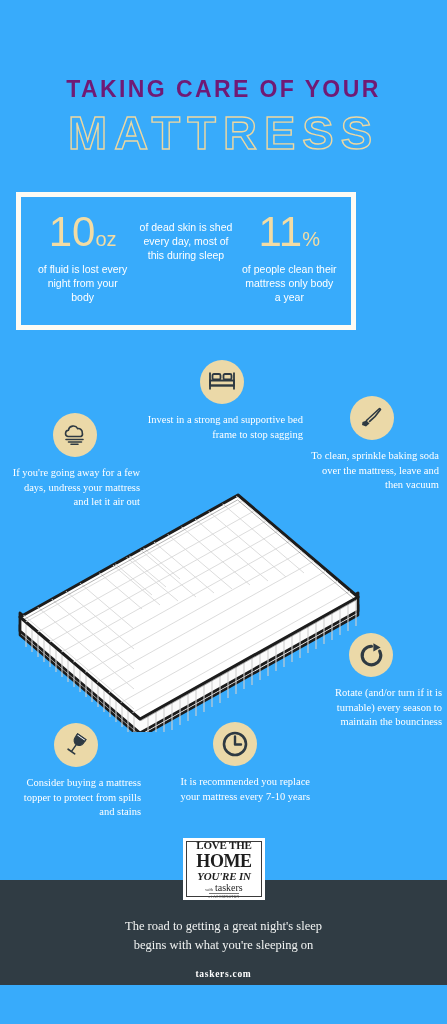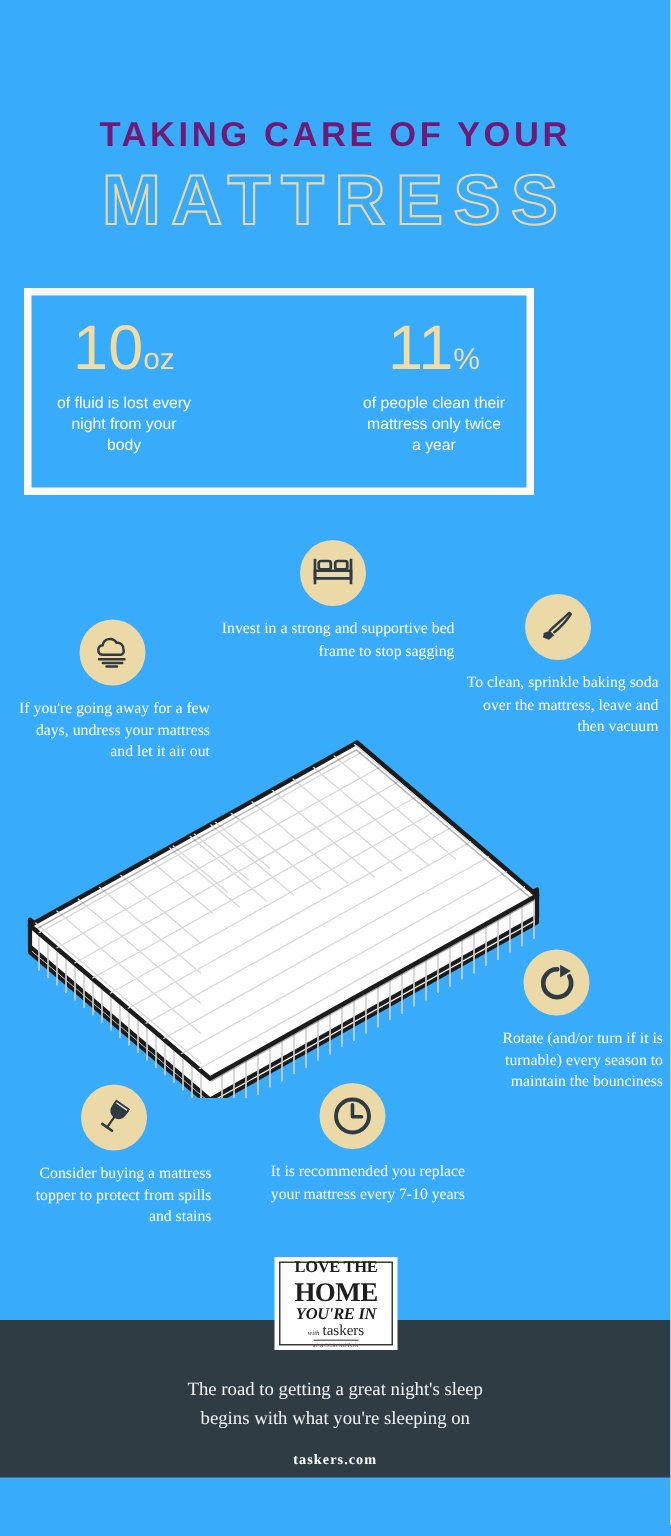--- a/index.html
+++ b/index.html
@@ -233,24 +233,25 @@
     <div class="title-line1">TAKING  CARE OF YOUR</div>
     <div class="title-line2">MATTRESS</div>
   </div>
 
   <div class="stats-box">
     <div class="stat">
       <div class="stat-value"><span>10</span><span class="stat-unit">oz</span></div>
       <div class="stat-desc">of fluid is lost every night from your body</div>
     </div>
     <div class="stat">
+      <div class="stat-desc">of dead skin is shed every day, most of this during sleep</div>
     </div>
     <div class="stat">
       <div class="stat-value"><span>11</span><span class="stat-unit">%</span></div>
-      <div class="stat-desc">of people clean their mattress only twice a year</div>
+      <div class="stat-desc">of people clean their mattress only body a year</div>
     </div>
   </div>
 
   <div class="tip" id="tip-bed">
     <div class="tip-icon">
       <svg width="28" height="22" viewBox="0 0 28 22">
         <g fill="none" stroke="#2f3a42" stroke-width="1.8">
           <rect x="4.5" y="3" width="8" height="5.5" rx="1.4"></rect>
           <rect x="15.5" y="3" width="8" height="5.5" rx="1.4"></rect>
           <path d="M2 9.5h24v5H2z"></path>

